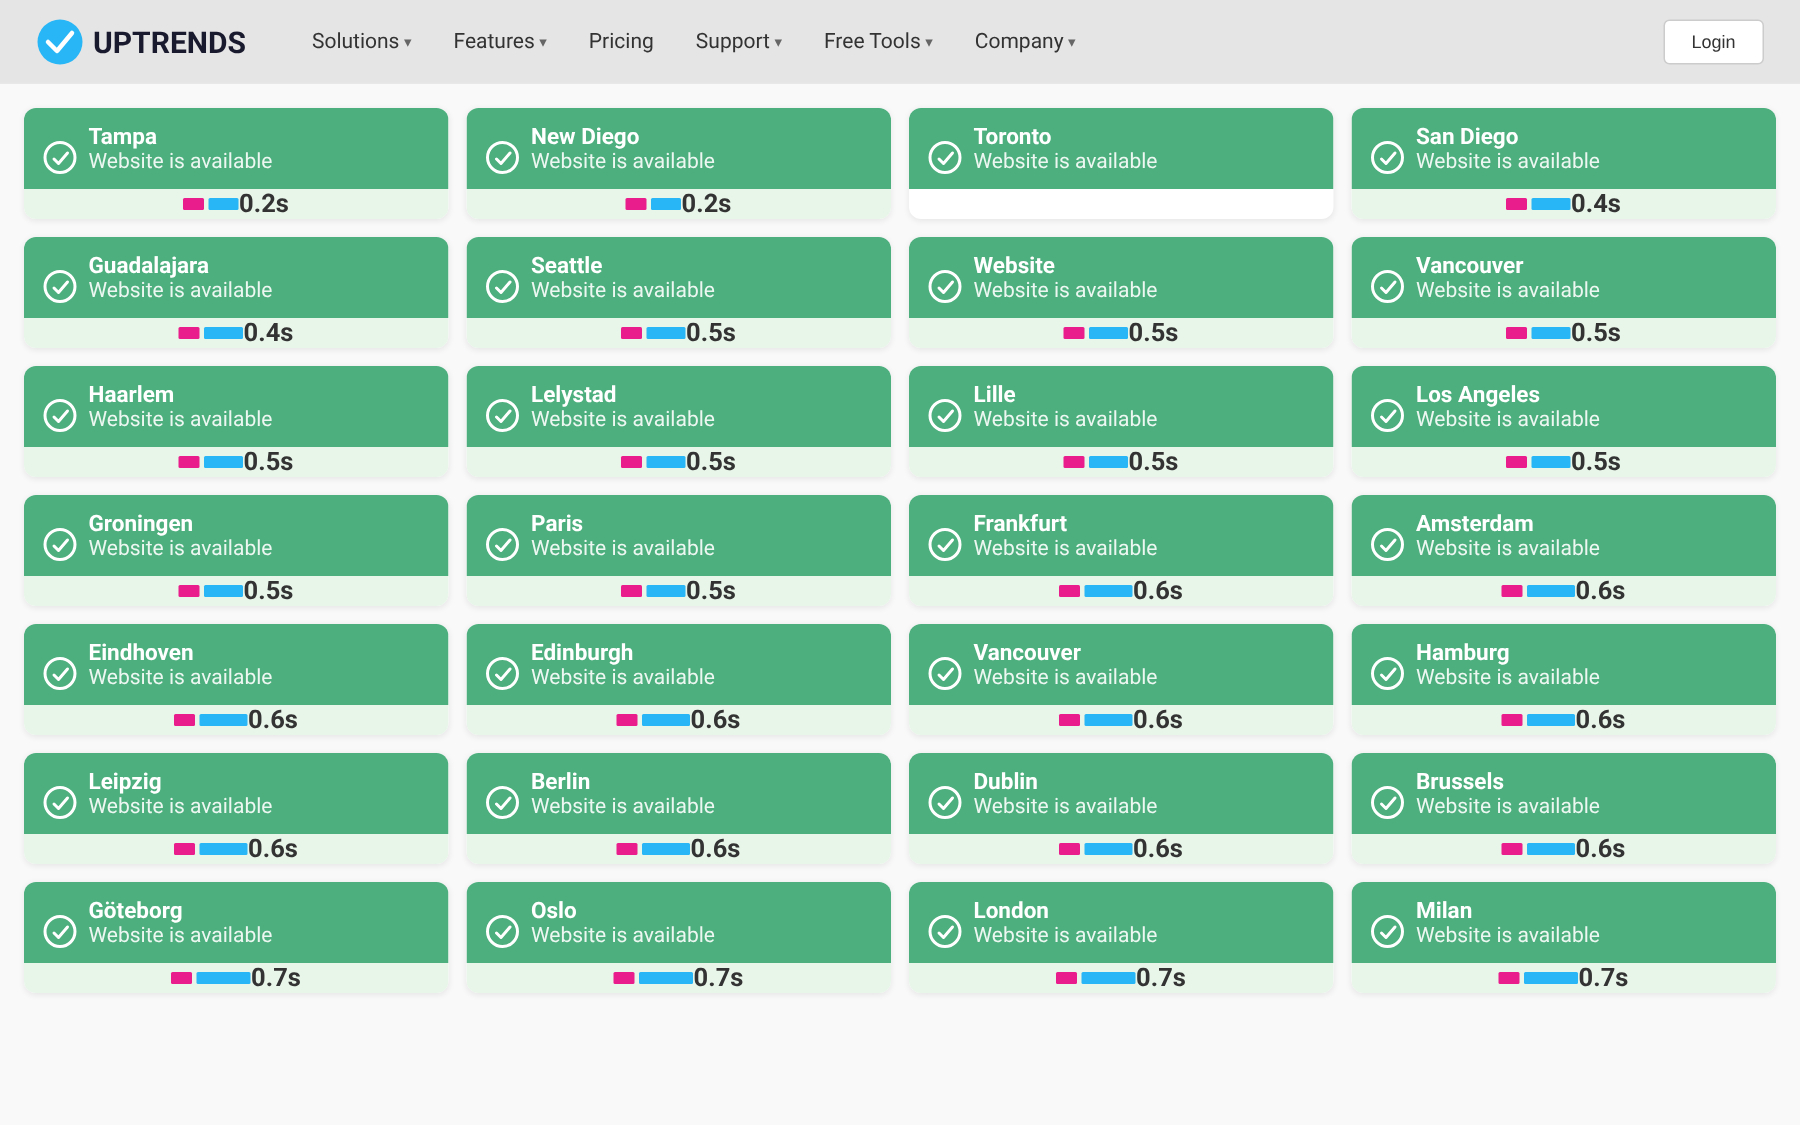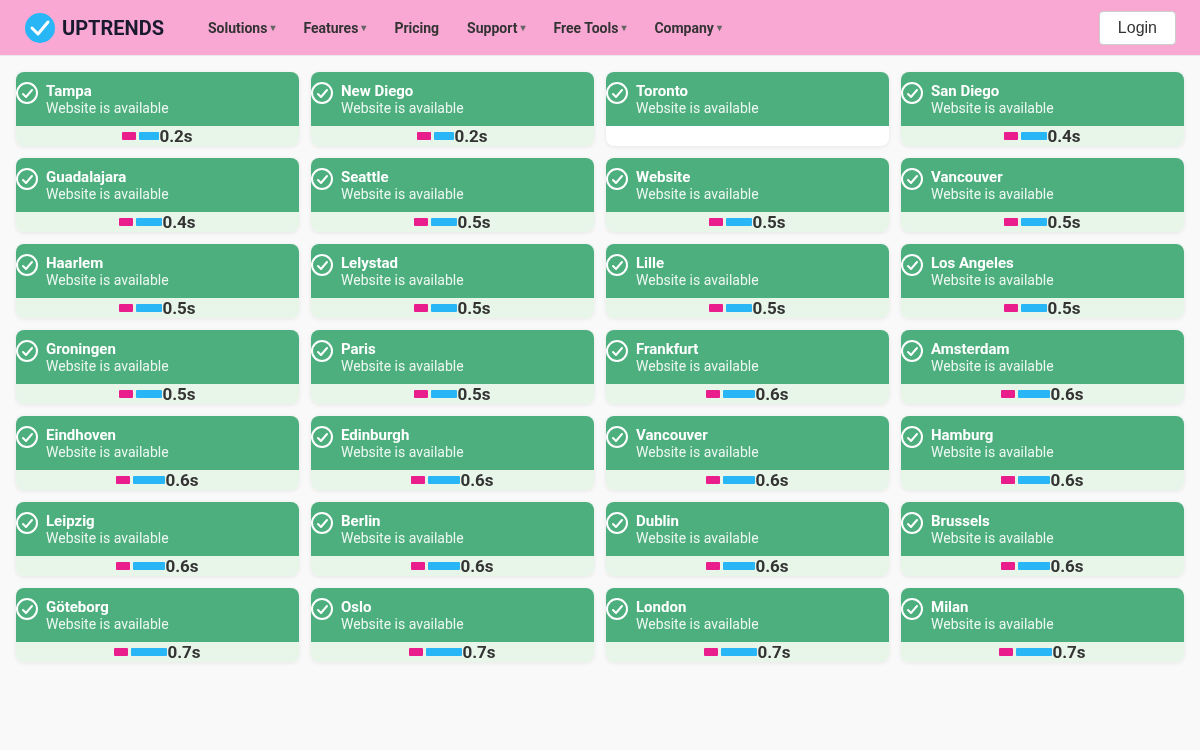--- a/index.html
+++ b/index.html
@@ -5,21 +5,21 @@
     * { box-sizing: border-box; margin: 0; padding: 0; }
     body { font-family: -apple-system, BlinkMacSystemFont, 'Segoe UI', Roboto, sans-serif; background: #fff; }
 
     
     .navbar {
       display: flex;
       align-items: center;
       padding: 0 24px;
       height: 56px;
       border-bottom: 1px solid #e8e8e8;
-      background: #f9a8d4;
+      background: #e5e5e5;
       position: sticky;
       top: 0;
       z-index: 100;
     }
     .logo {
       display: flex;
       align-items: center;
       margin-right: 32px;
     }
     .logo-icon {
@@ -41,39 +41,38 @@
     .nav-item {
       padding: 8px 12px;
       font-size: 14px;
       color: #333;
       cursor: pointer;
       border-radius: 4px;
       display: flex;
       align-items: center;
       gap: 3px;
       white-space: nowrap;
-      font-weight: bold;
-    }
-    .nav-item.active { font-weight: 700; }
+    }
+    .nav-item.active { font-weight: 400; }
     .nav-item .chevron {
       font-size: 10px;
       color: #666;
     }
     .nav-actions {
       display: flex;
       gap: 10px;
       align-items: center;
     }
     .btn-login {
       padding: 7px 18px;
       border: 1px solid #ccc;
       border-radius: 4px;
       background: #fff;
       color: #333;
-      font-size: 16px;
+      font-size: 12px;
       cursor: pointer;
       font-weight: 500;
     }
     .btn-try {
       padding: 7px 18px;
       border: none;
       border-radius: 4px;
       background: #f05a22;
       color: #fff;
       font-size: 14px;
@@ -95,23 +94,23 @@
 
     
     .card {
       background: #fff;
       border-radius: 8px;
       overflow: hidden;
       box-shadow: 0 1px 4px rgba(0,0,0,0.08);
     }
     .card-header {
       background: #4CAF7D;
-      padding: 10px 0;
-      display: flex;
-      align-items: flex-start;
+      padding: 10px 13px;
+      display: flex;
+      align-items: flex-end;
       gap: 8px;
     }
     .check-icon {
       width: 22px;
       height: 22px;
       border: 2px solid #fff;
       border-radius: 50%;
       display: flex;
       align-items: center;
       justify-content: center;

